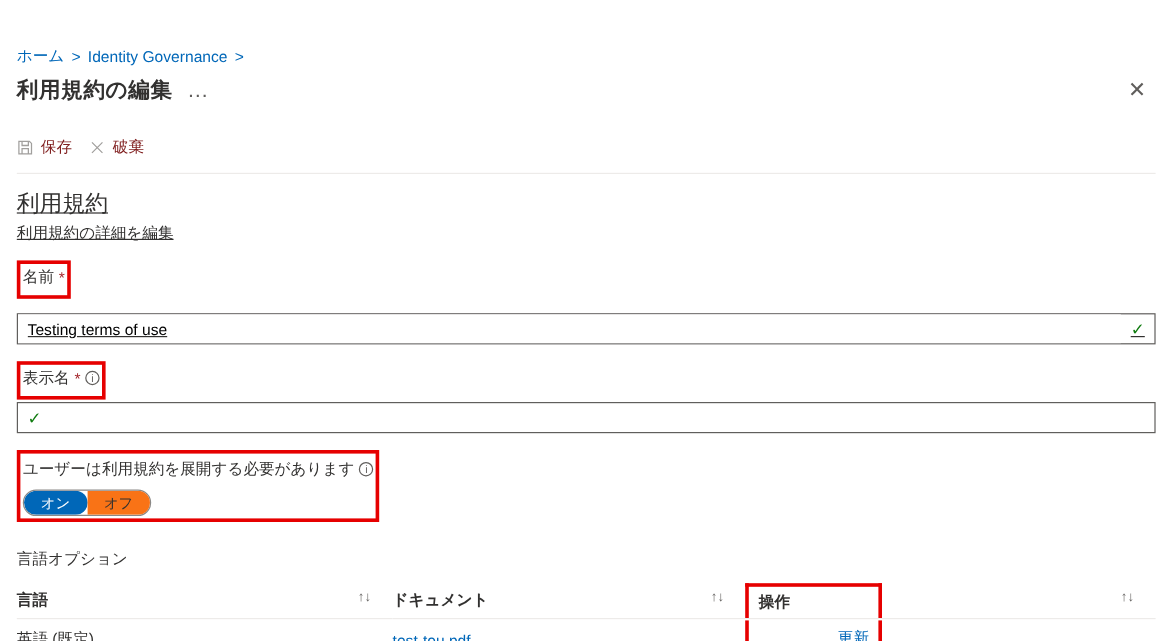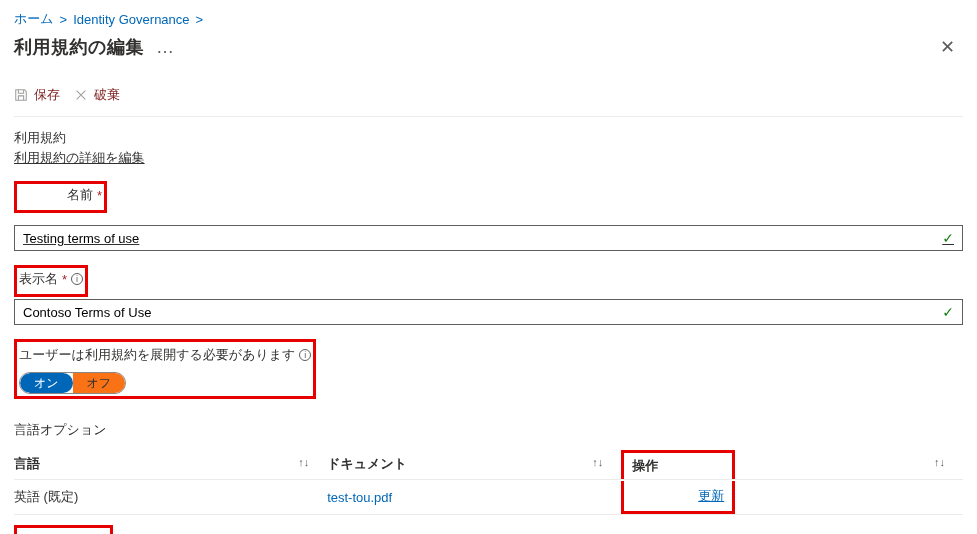--- a/index.html
+++ b/index.html
@@ -4,31 +4,31 @@
   <style>
     * { box-sizing: border-box; margin: 0; padding: 0; }
     body {
       font-family: "Segoe UI", "Yu Gothic UI", Meiryo, sans-serif;
       font-size: 13px;
       color: #323130;
       background: #fff;
       padding: 10px 14px;
       width: 977px;
     }
-    .breadcrumb { display: flex; align-items: center; gap: 6px; margin-bottom: 4px; }
+    .breadcrumb { display: flex; align-items: center; gap: 6px; margin-bottom: 4px; margin-top: 28px; }
     .breadcrumb a { color: #0067b8; text-decoration: none; font-size: 13px; }
     .breadcrumb .sep { color: #0067b8; }
     .title-row { display: flex; align-items: center; justify-content: space-between; margin-bottom: 18px; }
     .title-row h1 { font-size: 18px; font-weight: 600; letter-spacing: 0.5px; }
     .title-row .more { margin-left: 12px; font-size: 18px; color: #605e5c; letter-spacing: 1px; }
     .close-x { font-size: 18px; color: #605e5c; cursor: pointer; padding: 4px 8px; }
     .toolbar { display: flex; align-items: center; gap: 14px; padding: 6px 0 12px 0; border-bottom: 1px solid #edebe9; margin-bottom: 12px; }
     .tool-btn { display: flex; align-items: center; gap: 6px; color: #7f1d1d; font-size: 13px; cursor: pointer; }
     .tool-btn svg { width: 14px; height: 14px; }
-    .section-title { font-size: 13px; margin-bottom: 2px; }
+    .section-title { font-size: 19px; margin-bottom: 2px; text-decoration: underline; }
     .section-sub { font-size: 13px; color: #323130; margin-bottom: 14px; text-decoration: underline; }
     .field { margin-bottom: 14px; }
     .field-label-row { margin-bottom: 4px; display: flex; align-items: center; gap: 4px; font-size: 13px; }
     .req { color: #a4262c; }
     .info-icon { display:inline-flex; width:12px; height:12px; border:1px solid #605e5c; border-radius:50%; align-items:center; justify-content:center; font-size:9px; color:#605e5c; }
     .input-wrap { display: flex; align-items: center; border: 1px solid #605e5c; padding: 0; height: 26px; }
     .input-wrap input { flex: 1; border: none; outline: none; height: 100%; padding: 0 8px; font-size: 13px; font-family: inherit; }
     .check { color: #107c10; padding: 0 8px; font-size: 14px; }
     .toggle-wrap { margin-top: 8px; display:flex; gap:0; }
     .toggle { display:inline-flex; align-items:center; border:1px solid #8a8886; border-radius:12px; height:22px; overflow:hidden;justify-content:flex-end; }
@@ -84,41 +84,40 @@
       </svg>
     <span>破棄</span>
   </div>
 </div>
 
 <div class="section-title">利用規約</div>
 <div class="section-sub">利用規約の詳細を編集</div>
 
 <div class="field">
   <span class="hl">
-    <span class="field-label-row" style="display:inline-flex;margin-left:48px;">
+    <span class="field-label-row" style="display:inline-flex;">
       <span>名前</span>
       <span class="req">*</span>
     </span>
   </span>
   <div class="input-wrap" style="margin-top:12px;text-decoration:underline;">
     <input type="text" value="Testing terms of use" style="">
     <span class="check">✓</span>
   </div>
 </div>
 
 <div class="field">
   <span class="hl">
     <span class="field-label-row" style="display:inline-flex;">
       <span>表示名</span>
       <span class="req">*</span>
       <span class="info-icon">i</span>
     </span>
   </span>
   <div class="input-wrap" style="margin-top:2px;">
-    <input type="text" value="Contoso Terms of Use" style="">
     <span class="check">✓</span>
   </div>
 </div>
 
 <div class="hl-block" style="display:inline-block; min-width:290px;">
   <div class="field-label-row">
     <span>ユーザーは利用規約を展開する必要があります</span>
     <span class="info-icon">i</span>
   </div>
   <div class="toggle-wrap">

